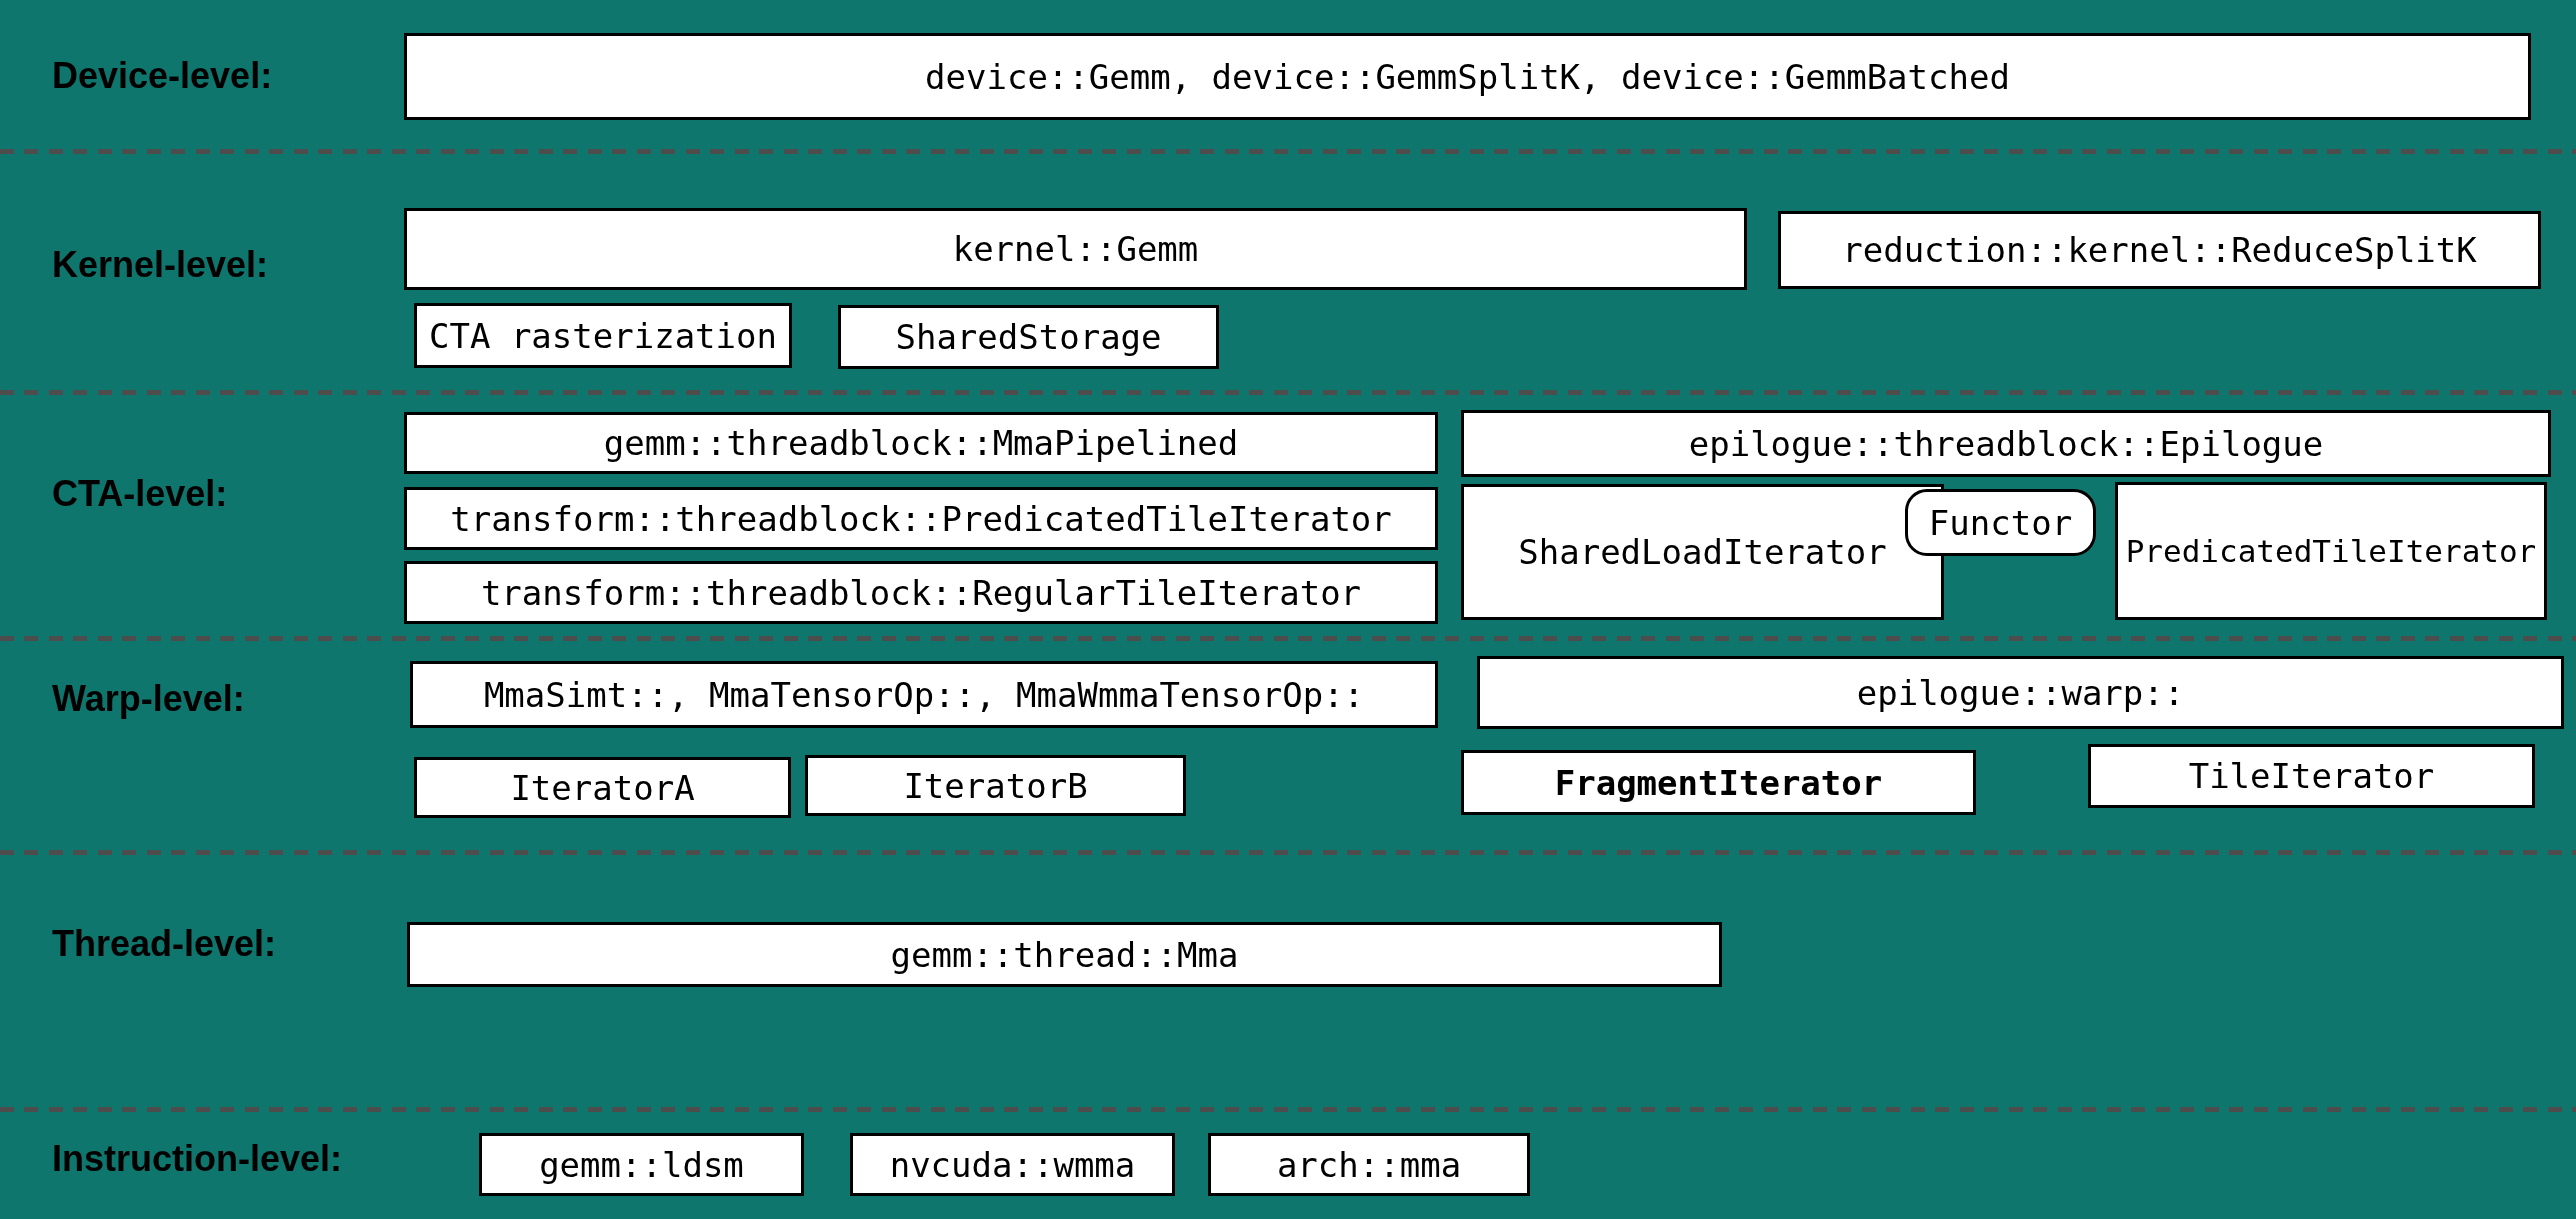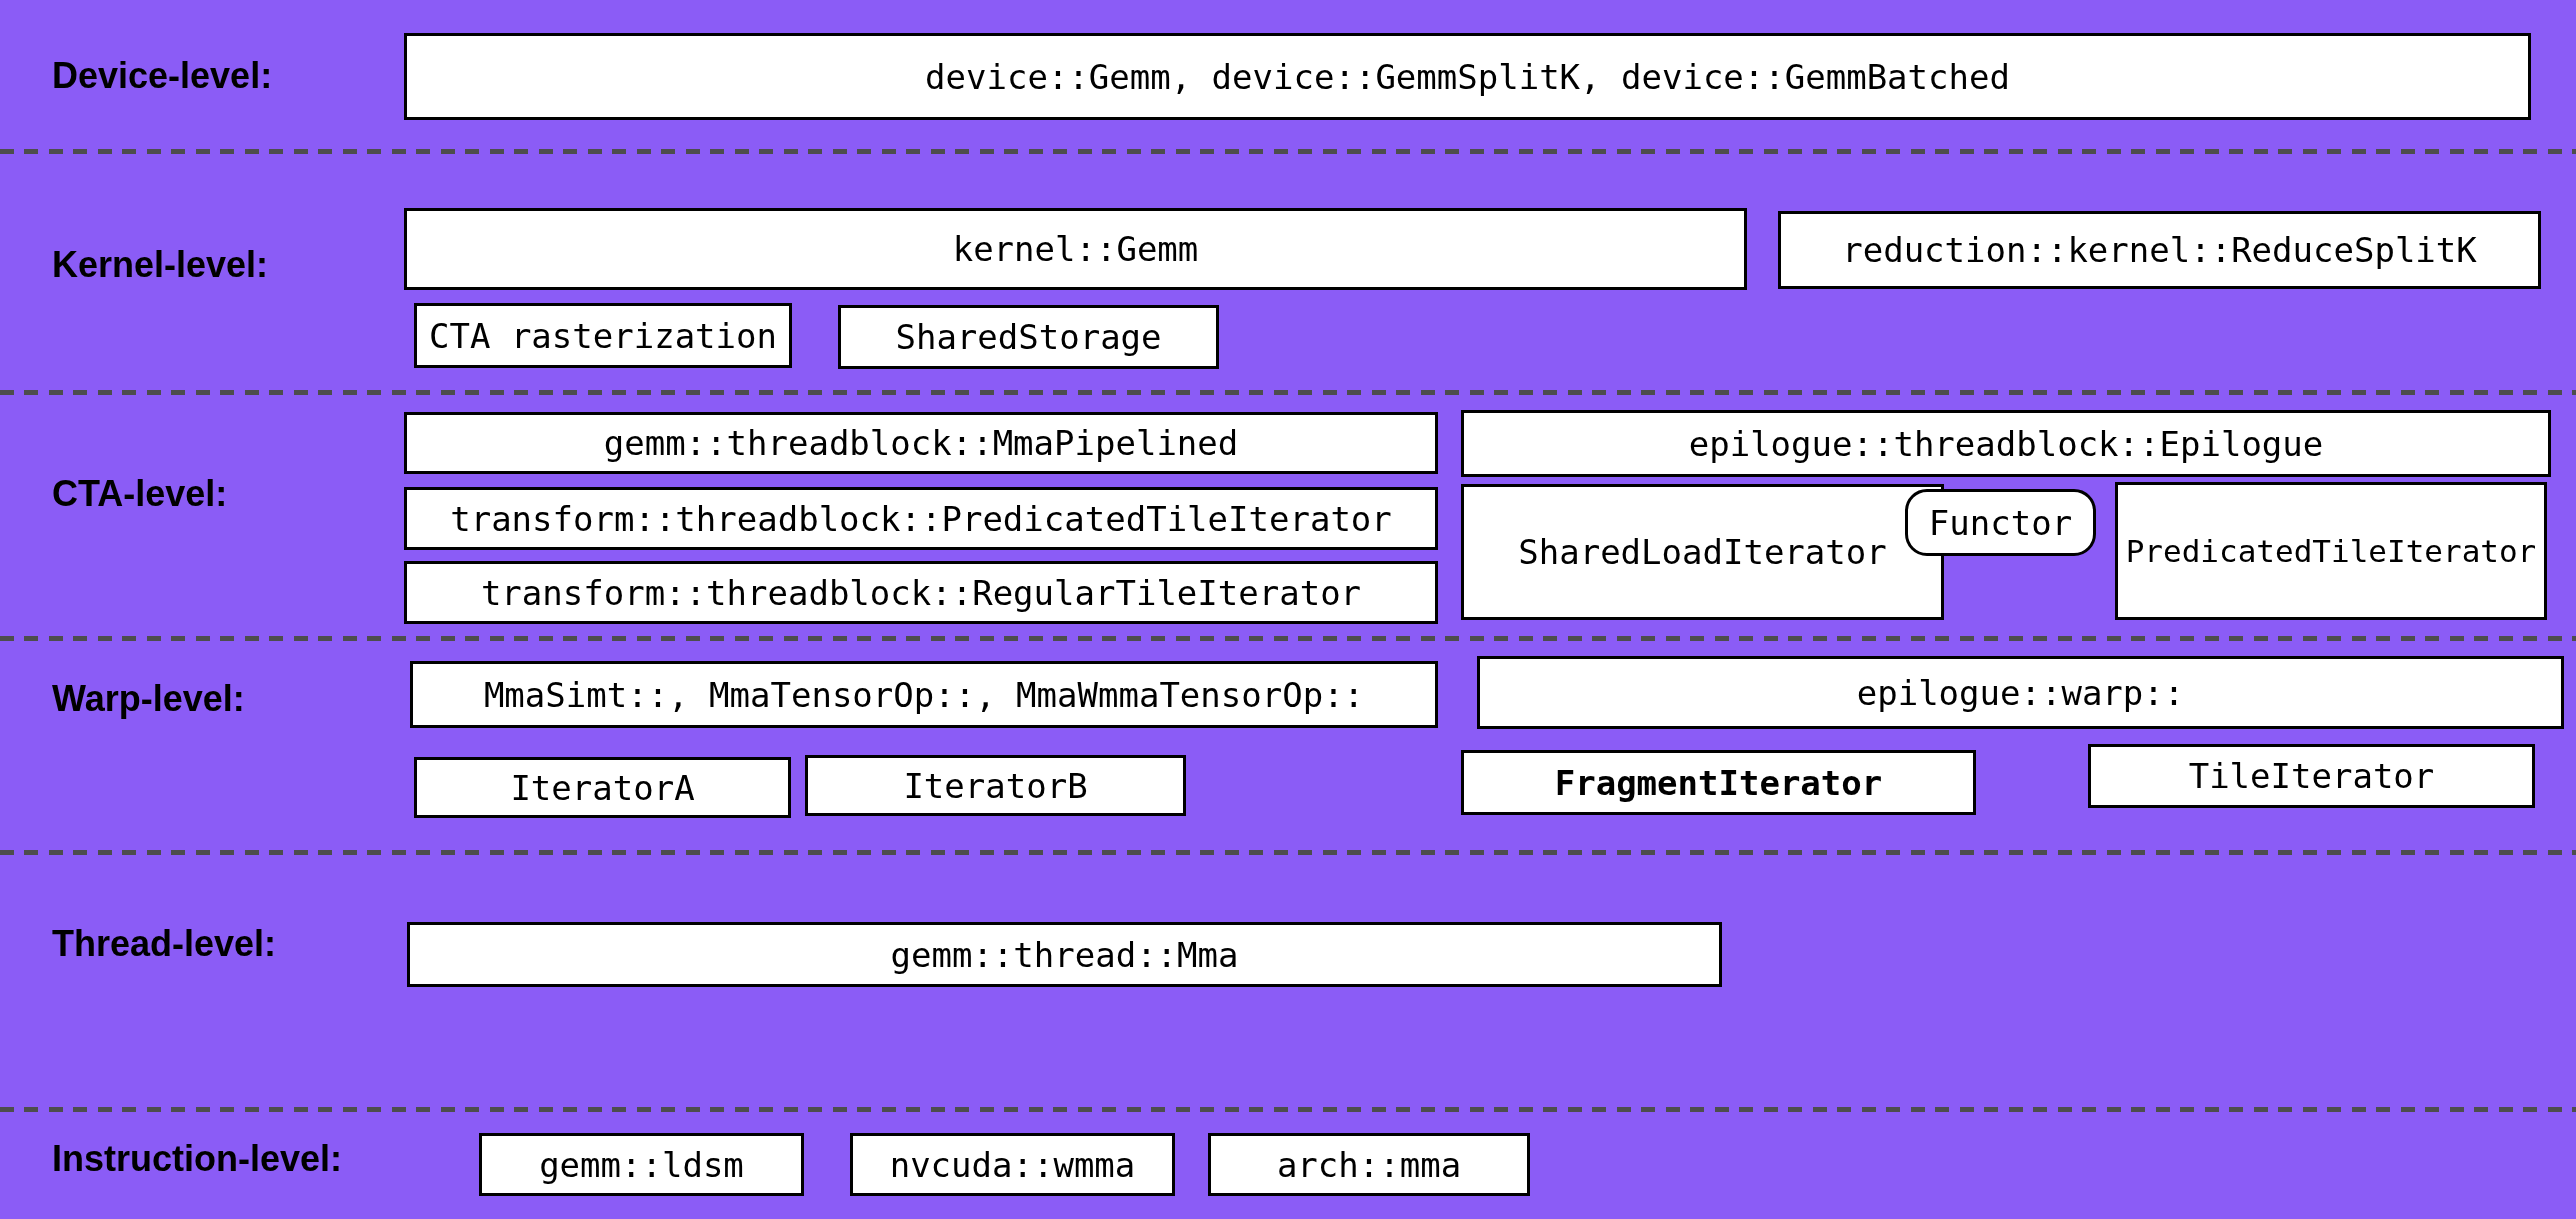--- a/index.html
+++ b/index.html
@@ -7,21 +7,21 @@
     padding: 0;
     background: #ffffff;
     width: 2576px;
     height: 1219px;
     overflow: hidden;
   }
   #canvas {
     position: relative;
     width: 2576px;
     height: 1219px;
-    background: #8b5cf6;
+    background: #0f766e;
   }
   .level-label {
     position: absolute;
     left: 52px;
     font-family: "Liberation Sans", sans-serif;
     font-weight: bold;
     font-size: 36px;
     color: #000000;
     white-space: nowrap;
   }

